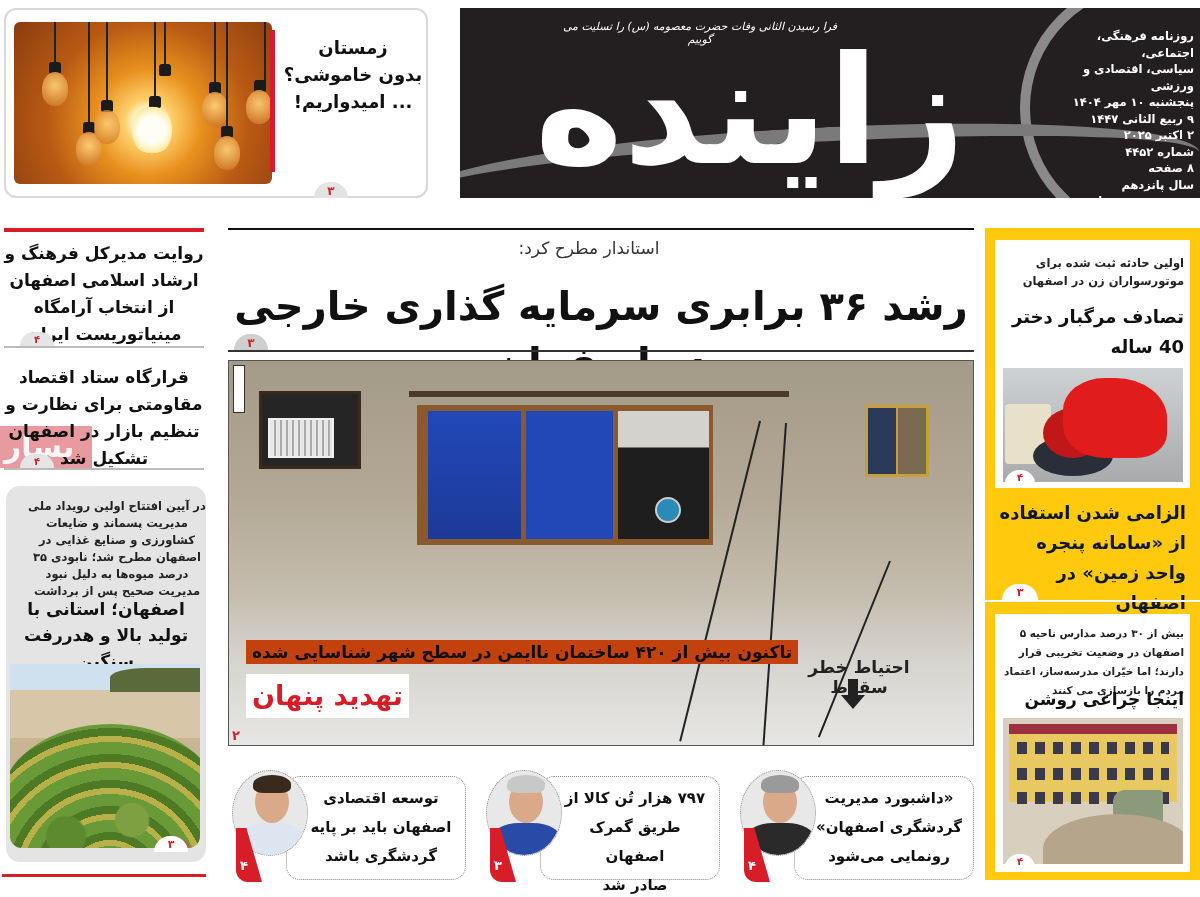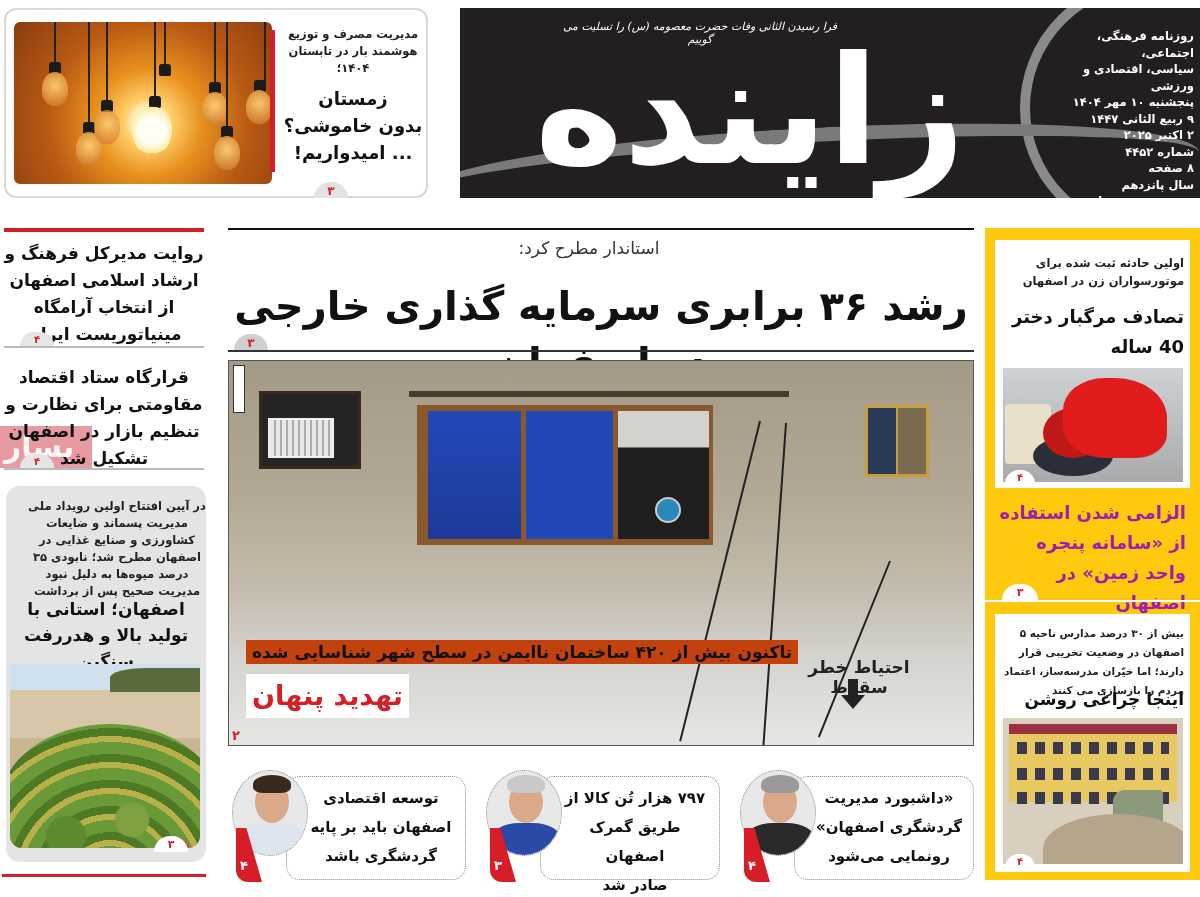--- a/index.html
+++ b/index.html
@@ -89,21 +89,21 @@
   .yellow-card { position: absolute; left: 10px; width: 195px; background: #fff; }
   #rc1 { top: 12px; height: 248px; }
   #rc1 .kicker { position: absolute; right: 6px; top: 14px; width: 180px; text-align: right; font-size: 11.5px; line-height: 18px; font-weight: bold; color: #222; }
   #rc1 .headline { position: absolute; right: 6px; top: 62px; width: 180px; text-align: right; font-size: 18px; line-height: 30px; font-weight: bold; color: #111; }
   #rc1 .img { position: absolute; left: 8px; top: 128px; width: 180px; height: 114px; background: linear-gradient(180deg,#cfd2d4,#a8aaac); overflow: hidden; }
   #rc1 .img .moto1 { position: absolute; left: 60px; top: 10px; width: 104px; height: 80px; background: #e01c1c; border-radius: 40% 50% 30% 40%; }
   #rc1 .img .moto2 { position: absolute; left: 40px; top: 40px; width: 60px; height: 50px; background: #c01818; border-radius: 50%; }
   #rc1 .img .cloth { position: absolute; left: 2px; top: 36px; width: 46px; height: 60px; background: #e8e0c8; border-radius: 4px; }
   #rc1 .img .wheel { position: absolute; left: 30px; top: 68px; width: 80px; height: 40px; background: #2a2e38; border-radius: 50%; }
   #rc2 { position: absolute; left: 10px; top: 270px; width: 195px; text-align: right; }
-  #rc2 .headline { font-size: 18px; line-height: 30px; font-weight: bold; color: #a21caf; padding-right: 4px; }
+  #rc2 .headline { font-size: 18px; line-height: 30px; font-weight: bold; color: #0f172a; padding-right: 4px; }
   #rc2-badge { left: 1002px; top: 584px; width: 36px; height: 16px; border-radius: 18px 18px 0 0; background: #fff; color: #d71e28; font-size: 11px; font-weight: bold; text-align: center; line-height: 17px; }
   #right-divider { left: 985px; top: 600px; width: 215px; height: 2px; background: #fff; }
   #rc3 { top: 386px; height: 258px; }
   #rc3 .kicker { position: absolute; right: 6px; top: 10px; width: 186px; text-align: right; font-size: 10.5px; line-height: 19px; font-weight: bold; color: #222; }
   #rc3 .headline { position: absolute; right: 6px; top: 72px; width: 186px; text-align: right; font-size: 17px; line-height: 26px; font-weight: bold; color: #111; }
   #rc3 .img { position: absolute; left: 8px; top: 104px; width: 180px; height: 146px; overflow: hidden; background: #d8cfbf; }
   #rc3 .img .bldg { position: absolute; left: 6px; top: 6px; width: 168px; height: 78px; background: #e8c860; border-top: 10px solid #9a3040; }
   #rc3 .img .bldg .row { position: absolute; left: 8px; width: 152px; height: 12px; background: repeating-linear-gradient(90deg, #3a3a4a 0 10px, transparent 10px 18px); }
   #rc3 .img .rubble { position: absolute; left: 40px; top: 96px; width: 150px; height: 70px; border-radius: 50% 50% 0 0; background: #b5a58a; }
   #rc3 .img .truck { position: absolute; left: 110px; top: 72px; width: 50px; height: 34px; background: #8a9a7a; border-radius: 12px 4px 4px 4px; }
@@ -152,21 +152,20 @@
     <div class="bulb" style="left:188px;top:70px"></div>
   <div class="wire" style="left:212px;height:108px"></div>
     <div class="cap" style="left:207px;top:104px"></div>
     <div class="bulb" style="left:200px;top:114px"></div>
   <div class="wire" style="left:250px;height:60px"></div>
     <div class="cap" style="left:240px;top:58px"></div>
     <div class="bulb" style="left:232px;top:68px"></div>
 </div>
 <div id="promo-redbar" class="abs"></div>
 <div id="promo-text" class="abs">
-  <div class="kicker">مدیریت مصرف و توزیع هوشمند بار در تابستان ۱۴۰۴؛</div>
   <div class="headline">
     <div>زمستان</div>
     <div>بدون خاموشی؟</div>
     <div>... امیدواریم!</div>
   </div>
 </div>
 <div class="page-badge" style="left:314px;top:182px">۳</div>
 
 <div id="main-rule-top" class="abs"></div>
 <div id="main-kicker" class="abs">استاندار مطرح کرد:</div>

